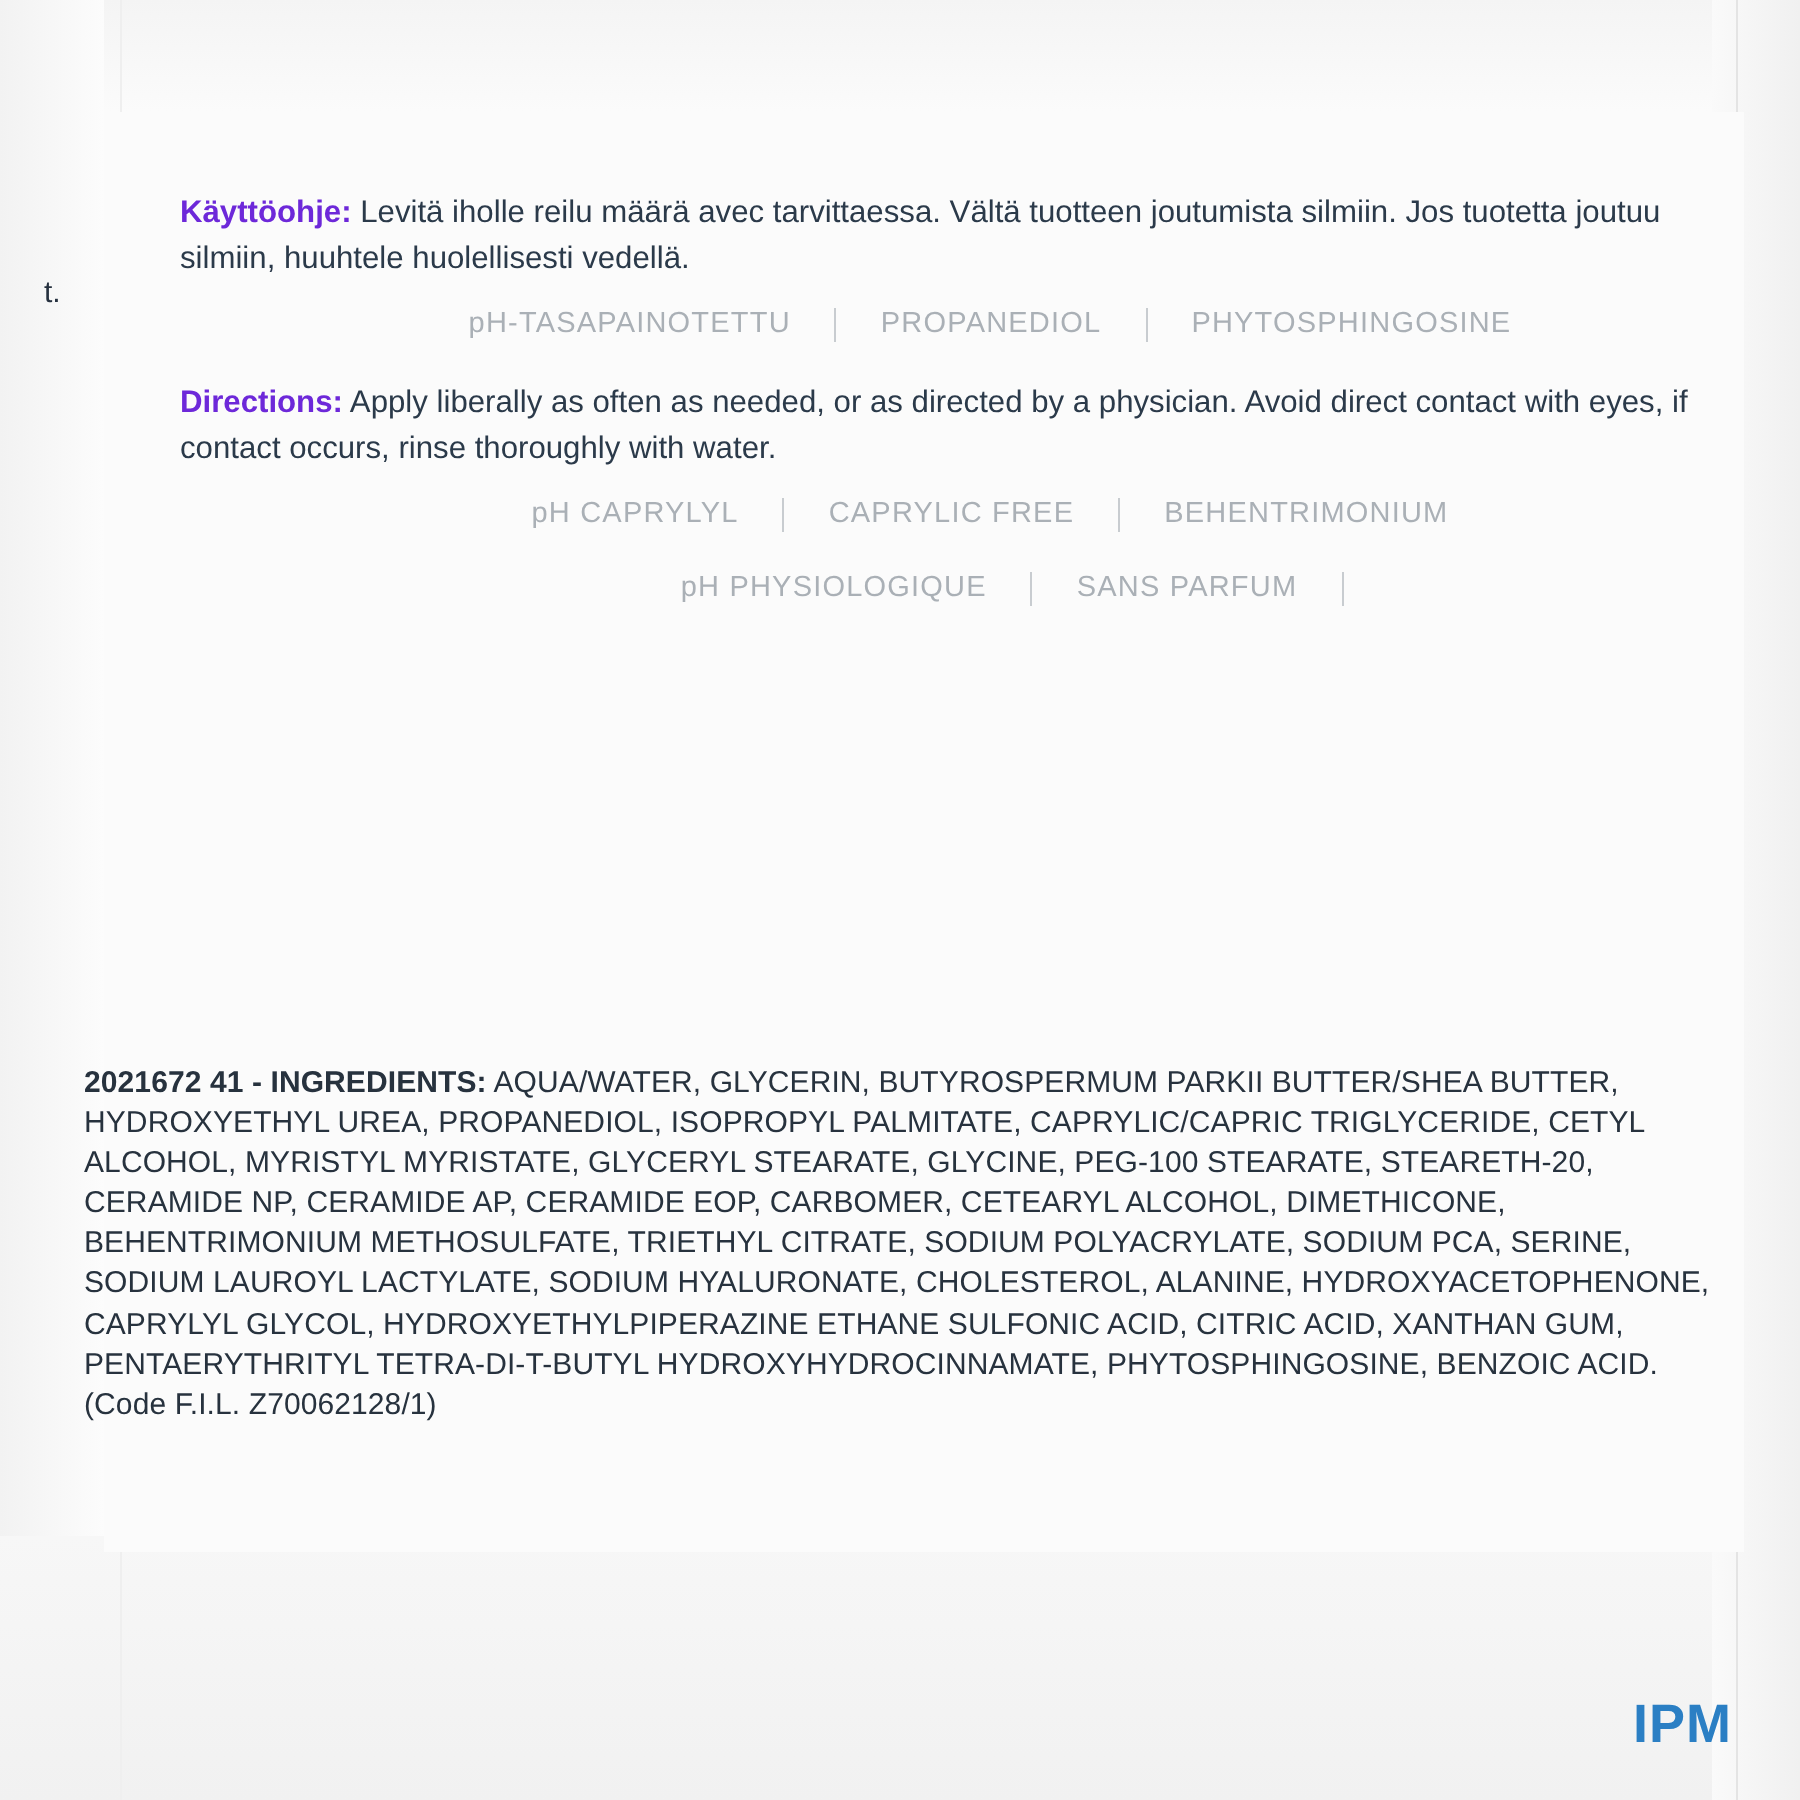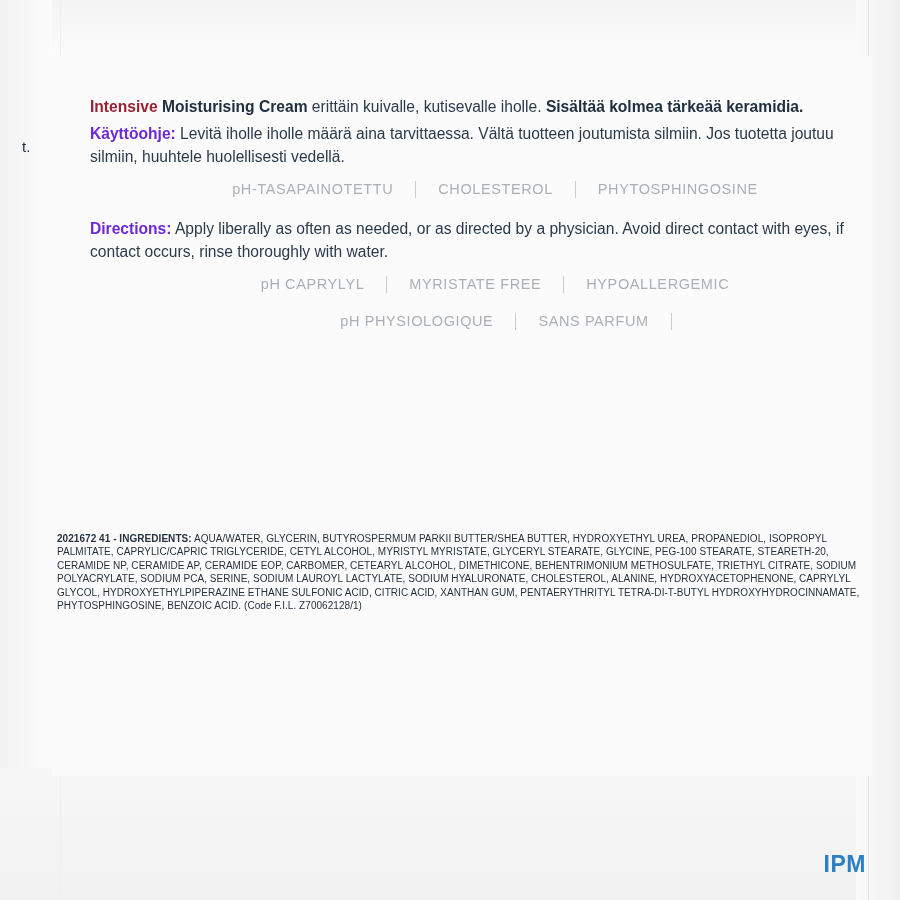--- a/index.html
+++ b/index.html
@@ -145,39 +145,39 @@
   .block {
     margin-bottom: 2px;
   }
   .block-fi { margin-top: 0; }
   .block-en { }
   .block-fr { margin-top: 16px; }
 
   
   .ingredients {
     position: absolute;
-    left: 57px;
+    left: 42px;
     top: 532px;
     width: 818px;
-    font-size: 10px;
+    font-size: 15px;
     line-height: 1.34;
     color: #27323e;
     letter-spacing: 0.05px;
     font-family: "Liberation Sans", sans-serif;
   }
   .ingredients .code {
     font-weight: bold;
   }
 
   
   .logo {
     position: absolute;
     right: 34px;
     bottom: 22px;
-    font-size: 23px;
+    font-size: 27px;
     font-weight: bold;
     letter-spacing: 0.5px;
     color: #2b7fc4;
     font-family: "Liberation Sans", sans-serif;
   }
 </style>
 </head>
 <body>
 
 <div id="page">
@@ -189,39 +189,38 @@
   <div class="edge-line"></div>
   <div class="edge-line2"></div>
 
   <div id="label-panel"></div>
 
   <div class="left-fragment">t.</div>
 
   <div class="content">
 
     <div class="block block-fi">
-      <div class="para"><span class="brand">Intensive</span><span class="semi"> Moisturising Cream</span><span> erittäin kuivalle, kutisevalle iholle. </span><span class="semi">Sisältää kolmea tärkeää keramidia.</span></div>
-      <div class="para"><span class="lead">Käyttöohje:</span><span> Levitä iholle iholle määrä aina tarvittaessa. Vältä tuotteen joutumista silmiin. Jos tuotetta joutuu silmiin, huuhtele huolellisesti vedellä.</span></div>
+      <div class="para"><span class="lead">Käyttöohje:</span><span> Levitä iholle reilu määrä avec tarvittaessa. Vältä tuotteen joutumista silmiin. Jos tuotetta joutuu silmiin, huuhtele huolellisesti vedellä.</span></div>
       <div class="claims">
         <span class="claim">pH-TASAPAINOTETTU</span>
         <span class="claim-sep"></span>
-        <span class="claim">CHOLESTEROL</span>
+        <span class="claim">PROPANEDIOL</span>
         <span class="claim-sep"></span>
         <span class="claim">PHYTOSPHINGOSINE</span>
       </div>
     </div>
 
     <div class="block block-en">
       <div class="para"><span class="lead">Directions:</span><span> Apply liberally as often as needed, or as directed by a physician. Avoid direct contact with eyes, if contact occurs, rinse thoroughly with water.</span></div>
       <div class="claims">
         <span class="claim">pH CAPRYLYL</span>
         <span class="claim-sep"></span>
-        <span class="claim">MYRISTATE FREE</span>
-        <span class="claim-sep"></span>
-        <span class="claim">HYPOALLERGEMIC</span>
+        <span class="claim">CAPRYLIC FREE</span>
+        <span class="claim-sep"></span>
+        <span class="claim">BEHENTRIMONIUM</span>
       </div>
     </div>
 
     <div class="block block-fr">
       <div class="claims">
         <span class="claim">pH PHYSIOLOGIQUE</span>
         <span class="claim-sep"></span>
         <span class="claim">SANS PARFUM</span>
         <span class="claim-sep"></span>
       </div>

